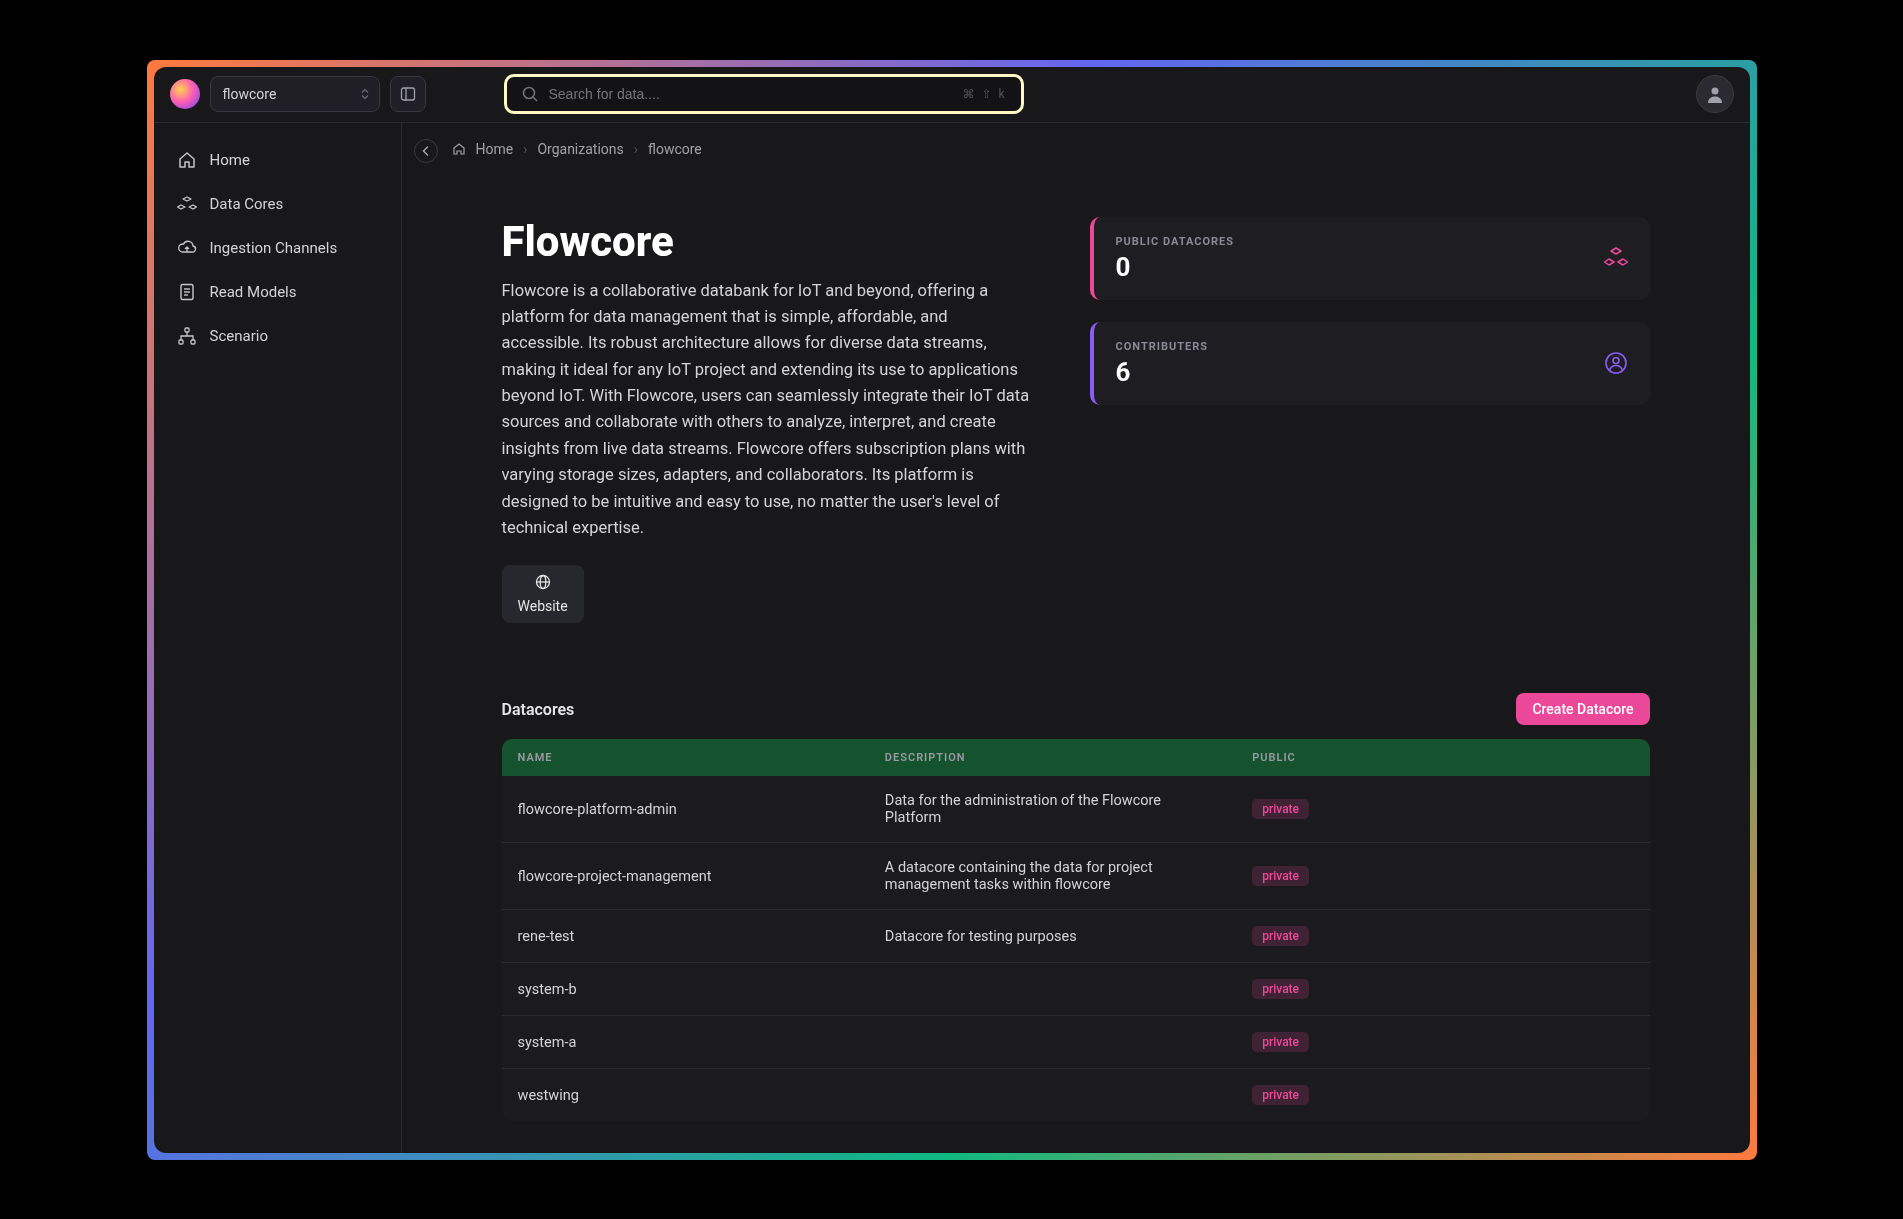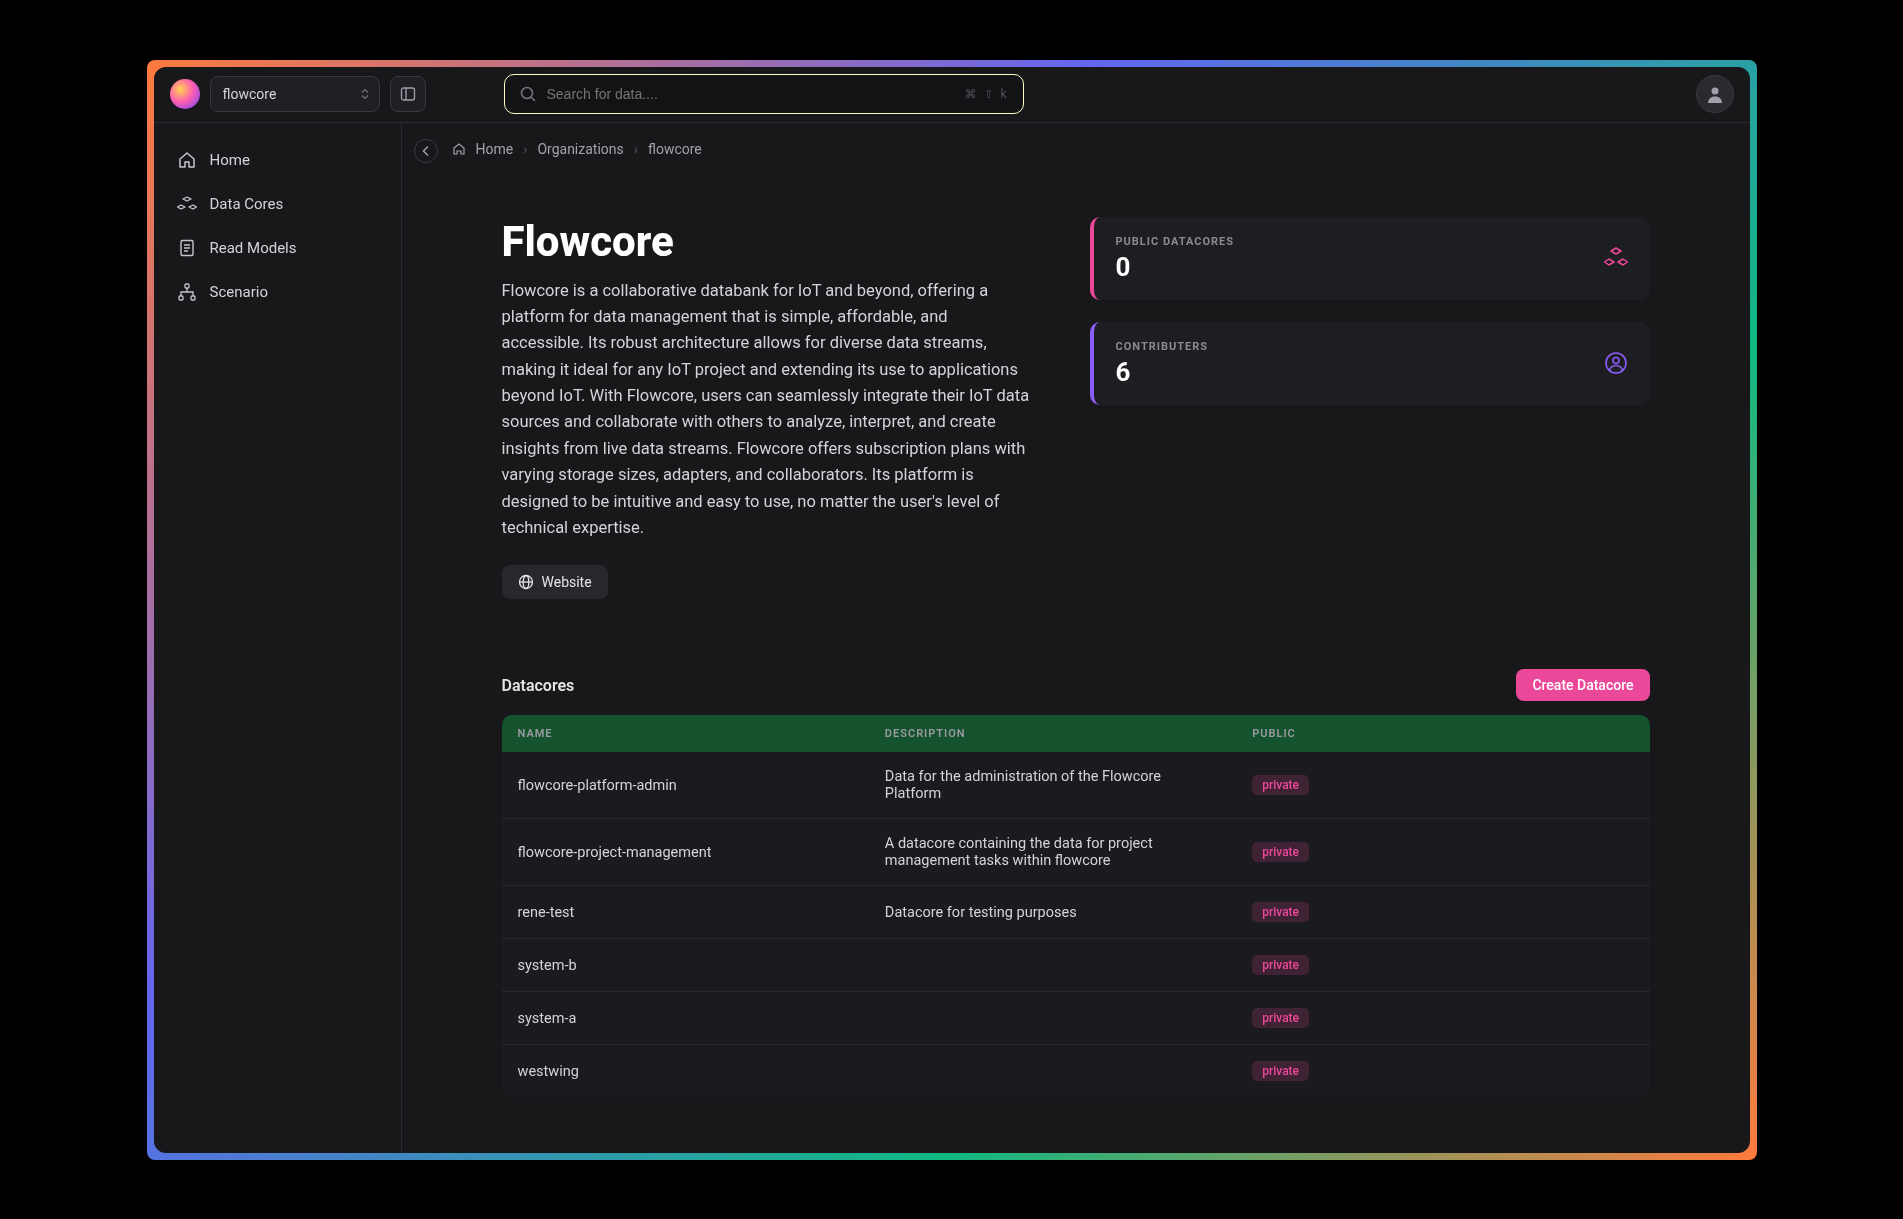--- a/index.html
+++ b/index.html
@@ -63,21 +63,21 @@
     border: 1px solid #383840;
     border-radius: 8px;
     display: flex; align-items: center; justify-content: center;
     color: #a1a1aa;
   }
   .topbar-spacer1 { width: 58px; }
   .search-wrap {
     flex: 0 0 520px;
     height: 40px;
     background: #131316;
-    border: 1px solid #fef9c3;
+    border: 3px solid #fef9c3;
     border-radius: 10px;
     display: flex; align-items: center;
     padding: 0 14px;
     gap: 10px;
     color: #71717a;
   }
   .search-wrap input {
     flex: 1;
     background: transparent;
     border: none;
@@ -155,20 +155,21 @@
   .hero-title { font-size: 42px; font-weight: 800; color: #fff; margin-bottom: 12px;}
   .hero-desc { font-size: 16.5px; line-height: 1.6; color: #d4d4d8; }
   .website-btn {
     margin-top: 24px;
     display: inline-flex; align-items: center; gap: 8px;
     padding: 9px 16px;
     background: #27272e;
     border-radius: 8px;
     font-size: 14px;
     color: #e5e5e5;
+    flex-direction: column;
   }
   .stats { width: 560px; display:flex; flex-direction:column; gap:22px; }
   .stat-card {
     background: #1d1d22;
     border-radius: 10px;
     padding: 18px 22px;
     border-left: 4px solid #ec4899;
     display: flex; align-items: center; justify-content: space-between;
   }
   .stat-card.purple { border-left-color: #8b5cf6; }
@@ -291,20 +292,28 @@
           </span>
           <span>Home</span>
         </div>
         <div class="nav-item">
           <span class="nav-icon">
             <svg width="20" height="20" viewBox="0 0 20 20">
                 <path d="M10 2 L14 4 L10 6 L6 4 Z M4 10 L8 12 L4 14 L0.5 12 Z M16 10 L19.5 12 L16 14 L12 12 Z" stroke="currentColor" fill="none" stroke-width="1.3" stroke-linejoin="round" transform="translate(0 1)"></path>
               </svg>
           </span>
           <span>Data Cores</span>
+        </div>
+        <div class="nav-item">
+          <span class="nav-icon">
+            <svg width="20" height="20" viewBox="0 0 20 20">
+                <path d="M6 14 A4 4 0 1 1 6.5 6.1 A5 5 0 0 1 16 8 A3 3 0 1 1 15 14 H6 Z M10 14 V9 M8 11 L10 9 L12 11" stroke="currentColor" fill="none" stroke-width="1.3" stroke-linejoin="round"></path>
+              </svg>
+          </span>
+          <span>Ingestion Channels</span>
         </div>
         <div class="nav-item">
           <span class="nav-icon">
             <svg width="20" height="20" viewBox="0 0 20 20">
                 <rect x="4" y="2.5" width="12" height="15" rx="1.5" stroke="currentColor" fill="none" stroke-width="1.4"></rect>
                 <line x1="7" y1="7" x2="13" y2="7" stroke="currentColor" stroke-width="1.4"></line>
                 <line x1="7" y1="10" x2="13" y2="10" stroke="currentColor" stroke-width="1.4"></line>
                 <line x1="7" y1="13" x2="11" y2="13" stroke="currentColor" stroke-width="1.4"></line>
               </svg>
           </span>

